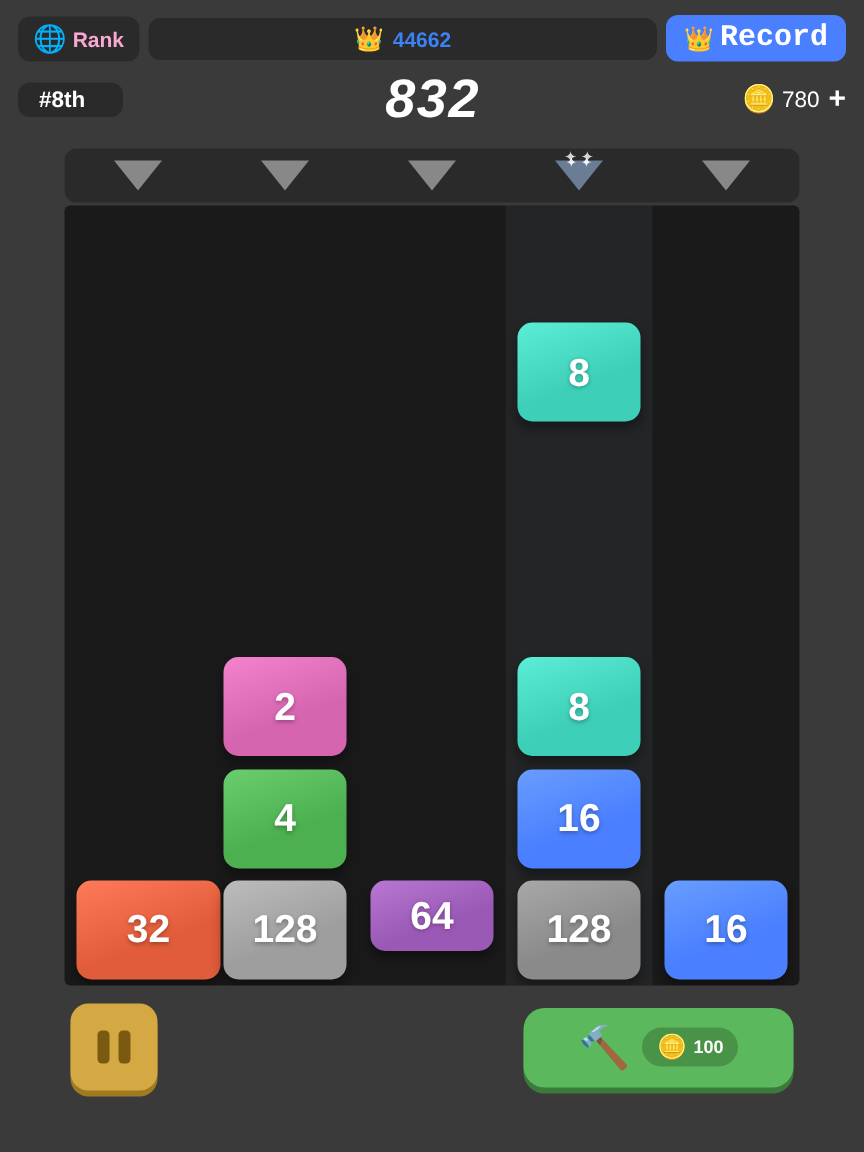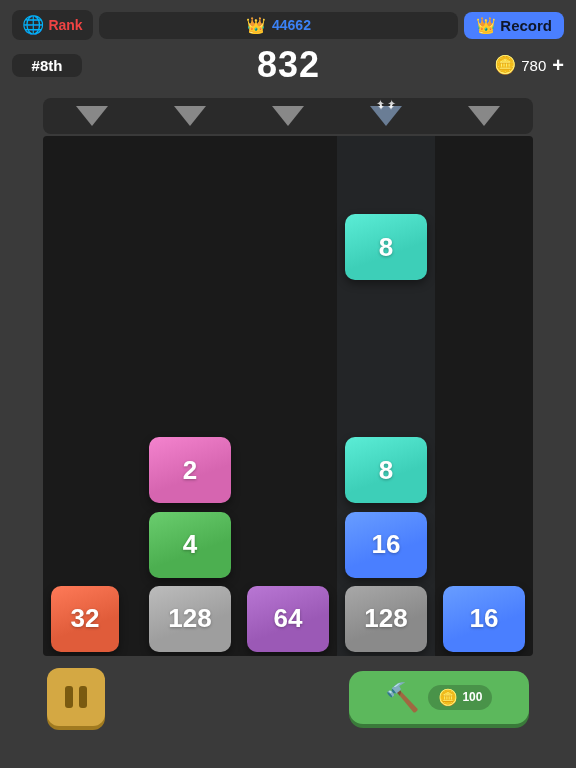--- a/index.html
+++ b/index.html
@@ -37,21 +37,21 @@
       display: flex;
       align-items: center;
       gap: 4px;
     }
 
     .globe-icon {
       font-size: 18px;
     }
 
     .rank-label {
-      color: #ef4444;
+      color: #f9a8d4;
       font-size: 14px;
       font-weight: bold;
     }
 
     .score-box {
       background: #2a2a2a;
       border-radius: 8px;
       padding: 4px 16px;
       display: flex;
       align-items: center;
@@ -73,49 +73,51 @@
     .record-box {
       background: #4a7fff;
       border-radius: 8px;
       padding: 4px 12px;
       display: flex;
       align-items: center;
       gap: 4px;
     }
 
     .record-label {
-      color: #0f172a;
-      font-size: 15px;
-      font-weight: bold;
+      color: #ffffff;
+      font-size: 20px;
+      font-weight: bold;
+      font-family: Liberation Mono, monospace;
     }
 
     .header-row2 {
       display: flex;
       align-items: center;
       gap: 6px;
     }
 
     .rank-num {
       background: #2a2a2a;
       border-radius: 8px;
       padding: 3px 14px;
       color: white;
       font-size: 15px;
       font-weight: bold;
       min-width: 70px;
-      text-align: center;
+      text-align: left;
     }
 
     .big-score {
       flex: 1;
       text-align: center;
       color: white;
       font-size: 36px;
       font-weight: 900;
       letter-spacing: 1px;
+      font-style: italic;
     }
 
     .coins-row {
       display: flex;
       align-items: center;
       gap: 4px;
     }
 
     .coin-icon {
       font-size: 18px;
@@ -334,23 +336,23 @@
   </div>
 </div>
 
 <div class="game-board" id="game-board">
   <div class="col-highlight"></div>
 <div class="tile" style="background: linear-gradient(160deg, rgb(91, 237, 214) 0%, rgb(61, 207, 184) 60%); width: 82px; height: 66px; left: 302px; top: 78.4286px;">8</div>
     <div class="tile" style="background: linear-gradient(160deg, rgb(244, 131, 206) 0%, rgb(214, 101, 176) 60%); width: 82px; height: 66px; left: 106px; top: 301.286px;">2</div>
     <div class="tile" style="background: linear-gradient(160deg, rgb(91, 237, 214) 0%, rgb(61, 207, 184) 60%); width: 82px; height: 66px; left: 302px; top: 301.286px;">8</div>
     <div class="tile" style="background: linear-gradient(160deg, rgb(106, 205, 110) 0%, rgb(76, 175, 80) 60%); width: 82px; height: 66px; left: 106px; top: 375.571px;">4</div>
     <div class="tile" style="background: linear-gradient(160deg, rgb(104, 157, 255) 0%, rgb(74, 127, 255) 60%); width: 82px; height: 66px; left: 302px; top: 375.571px;">16</div>
-    <div class="tile" style="background: linear-gradient(160deg, rgb(254, 122, 88) 0%, rgb(224, 92, 58) 60%); width: 68px; height: 66px; left: 8px; top: 449.857px;">32</div>
+    <div class="tile" style="background: linear-gradient(160deg, rgb(254, 122, 88) 0%, rgb(224, 92, 58) 60%); width: 96px; height: 66px; left: 8px; top: 449.857px;">32</div>
     <div class="tile" style="background: linear-gradient(160deg, rgb(188, 188, 188) 0%, rgb(158, 158, 158) 60%); width: 82px; height: 66px; left: 106px; top: 449.857px;">128</div>
-    <div class="tile" style="background: linear-gradient(160deg, rgb(185, 119, 212) 0%, rgb(155, 89, 182) 60%); width: 82px; height: 66px; left: 204px; top: 449.857px;">64</div>
+    <div class="tile" style="background: linear-gradient(160deg, rgb(185, 119, 212) 0%, rgb(155, 89, 182) 60%); width: 82px; height: 47px; left: 204px; top: 449.857px;">64</div>
     <div class="tile" style="background: linear-gradient(160deg, rgb(168, 168, 168) 0%, rgb(138, 138, 138) 60%); width: 82px; height: 66px; left: 302px; top: 449.857px;">128</div>
     <div class="tile" style="background: linear-gradient(160deg, rgb(104, 157, 255) 0%, rgb(74, 127, 255) 60%); width: 82px; height: 66px; left: 400px; top: 449.857px;">16</div>
   </div>
 
 <div class="bottom-bar">
   <div class="pause-btn">
     <div class="pause-icon">
       <div class="pause-bar"></div>
       <div class="pause-bar"></div>
     </div>

